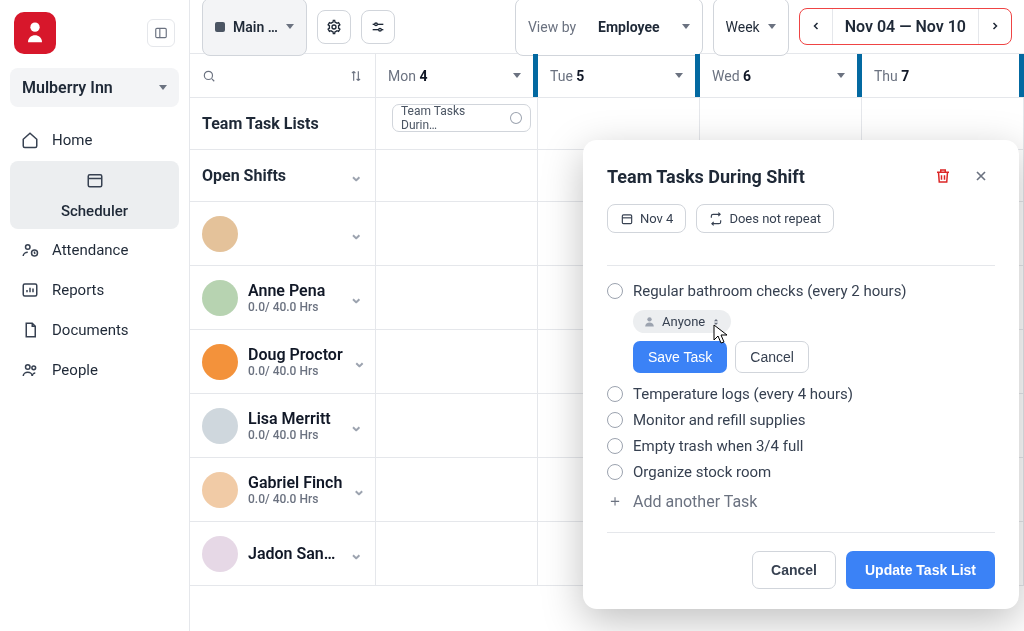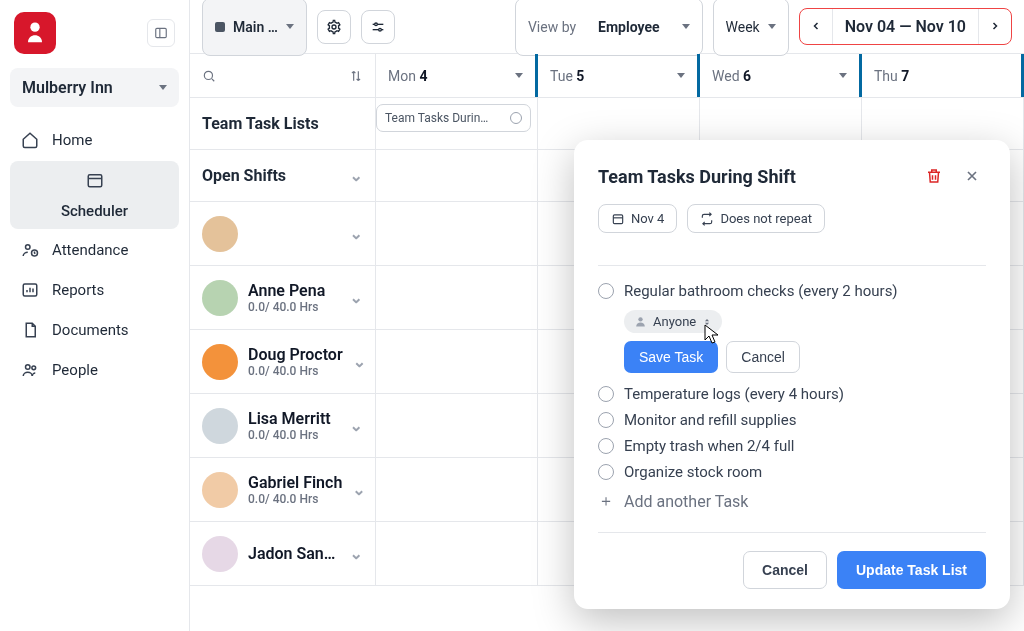--- a/index.html
+++ b/index.html
@@ -16,37 +16,37 @@
   .nav-icon { width:20px; height:20px; display:flex; align-items:center; justify-content:center; color:#374151; }
   .main { flex:1; display:flex; flex-direction:column; position:relative; }
   .topbar { height:54px; border-bottom:1px solid #e5e7eb; display:flex; align-items:center; padding: 0 12px; gap:10px; }
   .seg-btn { display:flex; align-items:center; gap:8px; border:1px solid #d1d5db; border-radius:8px; padding: 20px 12px; font-size:14px; background:#fff; }
   .seg-btn.main-loc { background:#f3f4f6; font-weight:600; }
   .spacer { flex:1; }
   .viewby { display:flex; align-items:center; gap:22px; }
   .viewby .lbl { color:#6b7280; }
   .dayhead { height:44px; border-bottom:1px solid #e5e7eb; display:flex; }
   .dayhead .col0 { width:186px; border-right:1px solid #e5e7eb; display:flex; align-items:center; justify-content:space-between; padding:0 12px; color:#6b7280; }
-  .dayhead .col { width:162px; border-right:3px solid #0369a1; display:flex; align-items:center; justify-content:space-between; padding:0 12px; font-size:14px; }
+  .dayhead .col { width:162px; border-right:5px solid #0369a1; display:flex; align-items:center; justify-content:space-between; padding:0 12px; font-size:14px; }
   .dayhead .col .dd { color:#6b7280; }
   .dayhead .col b { font-weight:700; color:#111827; }
   .gridbody { flex:1; overflow:hidden; }
   .row { height:64px; border-bottom:1px solid #e5e7eb; display:flex; }
   .row .col0 { width:186px; border-right:1px solid #e5e7eb; display:flex; align-items:center; padding:0 12px; gap:10px; font-weight:700; }
   .row .col { width:162px; border-right:1px solid #e5e7eb; position:relative; }
   .chevsm { color:#9ca3af; margin-left:auto; }
   .avatar { width:36px; height:36px; border-radius:50%; display:flex; align-items:center; justify-content:center; font-weight:600; color:#fff; flex-shrink:0; }
   .emp { display:flex; flex-direction:column; font-weight:500; }
   .emp .name { font-weight:600; color:#111827; white-space:nowrap; overflow:hidden; text-overflow:ellipsis; max-width:100px; }
   .emp .hrs { font-size:12px; color:#6b7280; }
-  .task-chip { position:absolute; top:6px; left:0; right:6px; height:28px; background:#fff; border:1px solid #d1d5db; border-radius:7px; display:flex; align-items:center; padding:0 8px; font-size:12px; color:#4b5563; gap:6px; }
+  .task-chip { position:absolute; top:6px; left:16px; right:6px; height:28px; background:#fff; border:1px solid #d1d5db; border-radius:7px; display:flex; align-items:center; padding:0 8px; font-size:12px; color:#4b5563; gap:6px; }
   .task-chip .dot { width:12px; height:12px; border:1.5px solid #9ca3af; border-radius:50%; margin-left:auto; }
 
   
-  .popover { position:absolute; top:140px; right:14px; width:436px; background:#fff; border-radius:14px; box-shadow: 0 12px 40px rgba(0,0,0,.25); padding:22px 24px 20px; z-index:20; }
+  .popover { position:absolute; top:140px; right:5px; width:436px; background:#fff; border-radius:14px; box-shadow: 0 12px 40px rgba(0,0,0,.25); padding:22px 24px 20px; z-index:20; }
   .pop-head { display:flex; align-items:center; gap:10px; margin-bottom:14px; }
   .pop-title { font-size:18px; font-weight:700; flex:1; }
   .icon-btn { width:28px; height:28px; display:flex; align-items:center; justify-content:center; color:#6b7280; border-radius:6px; }
   .icon-btn.del { color:#dc2626; }
   .chip-row { display:flex; gap:10px; margin-bottom:32px; }
   .chip { border:1px solid #d1d5db; border-radius:8px; padding:6px 12px; font-size:13px; display:flex; align-items:center; gap:6px; color:#374151; }
   .hr { height:1px; background:#e5e7eb; margin: 8px 0 16px; }
   .task-line { display:flex; align-items:center; gap:10px; font-size:15px; margin: 8px 0; color:#374151; }
   .radio { width:16px; height:16px; border:1.5px solid #9ca3af; border-radius:50%; flex-shrink:0; }
   .assignee-pill { background:#eceef0; border-radius:14px; padding:4px 10px; font-size:13px; display:inline-flex; align-items:center; gap:6px; margin: 2px 0 8px 26px; color:#374151; position:relative; }
@@ -379,21 +379,21 @@
       <div class="task-line">
           <span class="radio"></span>
           <span>Temperature logs (every 4 hours)</span>
         </div>
       <div class="task-line">
           <span class="radio"></span>
           <span>Monitor and refill supplies</span>
         </div>
       <div class="task-line">
           <span class="radio"></span>
-          <span>Empty trash when 2/4 full</span>
+          <span>Empty trash when 3/4 full</span>
         </div>
       <div class="task-line">
           <span class="radio"></span>
           <span>Organize stock room</span>
         </div>
       <div class="addtask">
         <span style="font-size:16px">＋</span>
         <span>Add another Task</span>
       </div>
       <div class="footer">

